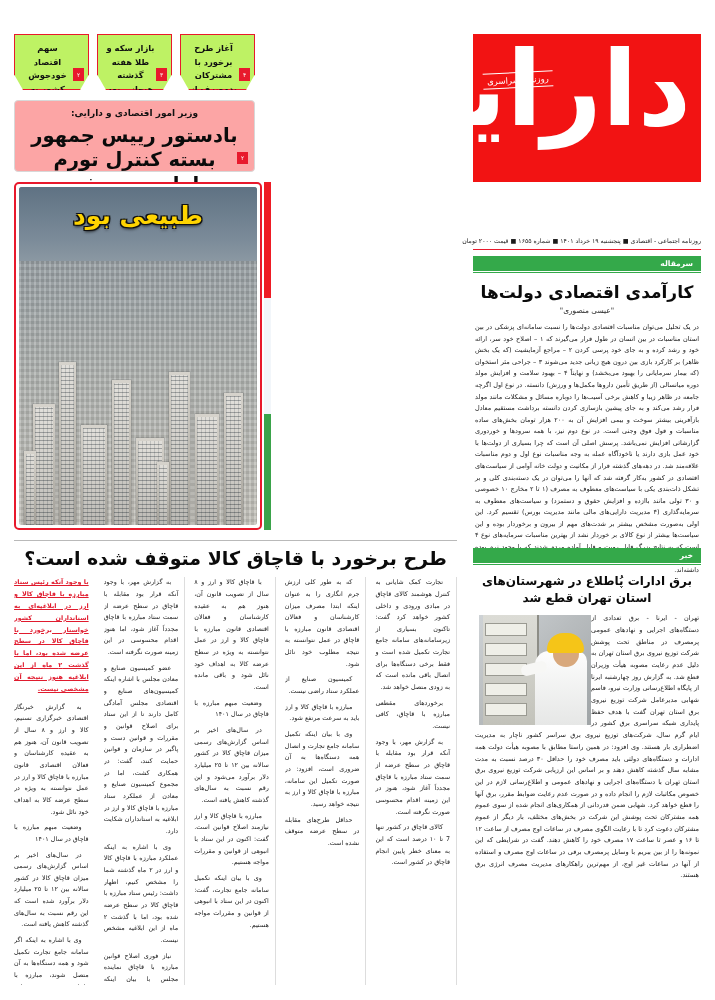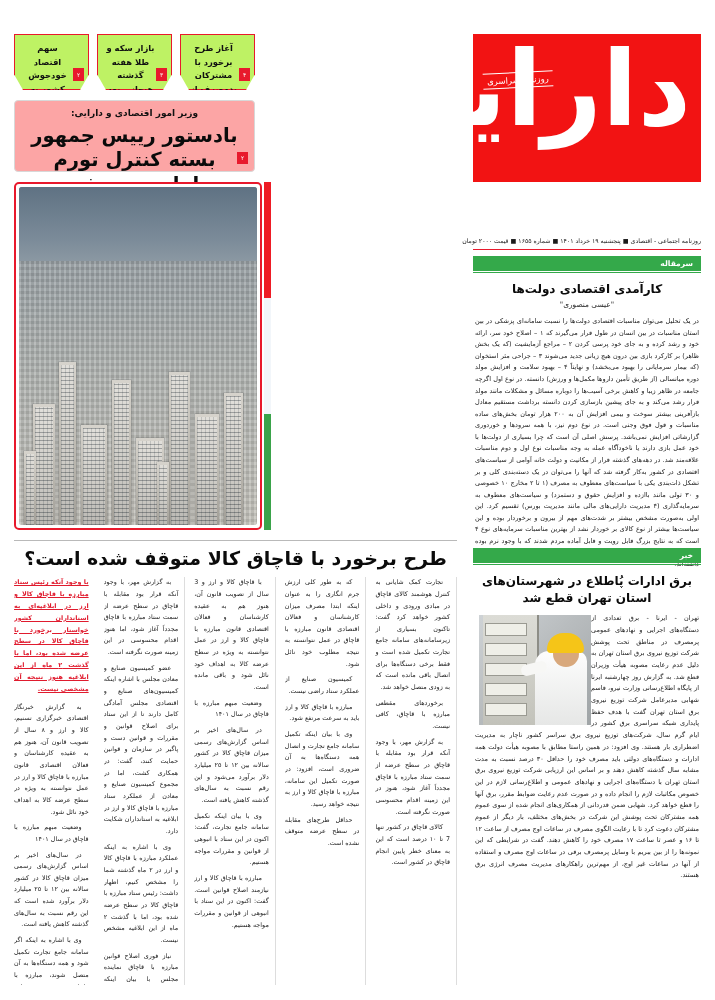--- a/index.html
+++ b/index.html
@@ -222,21 +222,21 @@
     background: #34a94a;
     margin-top: 1px;
   }
 
   .editorial {
     position: absolute;
     top: 256px; right: 14px;
     width: 228px; height: 272px;
   }
   .ed-headline {
-    font-size: 12px;
+    font-size: 17px;
     font-weight: bold;
     text-align: center;
     margin: 9px 0 4px 0;
     color: #0b0b0b;
     letter-spacing: -0.4px;
   }
   .ed-byline {
     font-size: 7.4px;
     text-align: center;
     color: #2b2b2b;
@@ -419,20 +419,21 @@
         <div class="bldg" style="left:26%;bottom:0;width:11%;height:38%;"></div>
         <div class="bldg" style="left:39%;bottom:0;width:8%;height:55%;"></div>
         <div class="bldg" style="left:49%;bottom:0;width:12%;height:33%;"></div>
         <div class="bldg" style="left:63%;bottom:0;width:9%;height:58%;"></div>
         <div class="bldg" style="left:74%;bottom:0;width:10%;height:42%;"></div>
         <div class="bldg" style="left:86%;bottom:0;width:8%;height:50%;"></div>
         <div class="bldg" style="left:2%;bottom:0;width:5%;height:28%;"></div>
         <div class="bldg" style="left:58%;bottom:0;width:5%;height:24%;"></div>
       </div>
       <div class="photo-headline">
+        <div>طبیعی بود</div>
       </div>
     </div>
   </div>
 
   <div class="flagstrip">
     <i class="fr"></i>
     <i class="fw"></i>
     <i class="fg"></i>
   </div>
 
@@ -484,25 +485,25 @@
 
       <div class="lcol">
         <p>که به طور کلی ارزش جرم انگاری را به عنوان اینکه ابتدا مصرف میزان کارشناسان و فعالان اقتصادی قانون مبارزه با قاچاق در عمل نتوانسته به نتیجه مطلوب خود نائل شود.</p>
         <p>کمیسیون صنایع از عملکرد ستاد راضی نیست.</p>
         <p>مبارزه با قاچاق کالا و ارز باید به سرعت مرتفع شود.</p>
         <p>وی با بیان اینکه تکمیل سامانه جامع تجارت و اتصال همه دستگاه‌ها به آن ضروری است، افزود: در صورت تکمیل این سامانه، مبارزه با قاچاق کالا و ارز به نتیجه خواهد رسید.</p>
         <p>حداقل طرح‌های مقابله در سطح عرضه متوقف نشده است.</p>
       </div>
 
       <div class="lcol">
-        <p>با قاچاق کالا و ارز و 3 سال از تصویب قانون آن، هنوز هم به عقیده کارشناسان و فعالان اقتصادی قانون مبارزه با قاچاق کالا و ارز در عمل نتوانسته به ویژه در سطح عرضه کالا به اهداف خود نائل شود و باقی مانده است.</p>
+        <p>با قاچاق کالا و ارز و ۸ سال از تصویب قانون آن، هنوز هم به عقیده کارشناسان و فعالان اقتصادی قانون مبارزه با قاچاق کالا و ارز در عمل نتوانسته به ویژه در سطح عرضه کالا به اهداف خود نائل شود و باقی مانده است.</p>
         <p>وضعیت مبهم مبارزه با قاچاق در سال ۱۴۰۱</p>
         <p>در سال‌های اخیر بر اساس گزارش‌های رسمی میزان قاچاق کالا در کشور سالانه بین ۱۲ تا ۲۵ میلیارد دلار برآورد می‌شود و این رقم نسبت به سال‌های گذشته کاهش یافته است.</p>
+        <p>مبارزه با قاچاق کالا و ارز نیازمند اصلاح قوانین است. گفت: اکنون در این ستاد با انبوهی از قوانین و مقررات مواجه هستیم.</p>
         <p>وی با بیان اینکه تکمیل سامانه جامع تجارت، گفت: اکنون در این ستاد با انبوهی از قوانین و مقررات مواجه هستیم.</p>
-        <p>مبارزه با قاچاق کالا و ارز نیازمند اصلاح قوانین است. گفت: اکنون در این ستاد با انبوهی از قوانین و مقررات مواجه هستیم.</p>
       </div>
 
       <div class="lcol">
         <p>به گزارش مهر، با وجود آنکه قرار بود مقابله با قاچاق در سطح عرضه از سمت ستاد مبارزه با قاچاق مجدداً آغاز شود، اما هنوز اقدام محسوسی در این زمینه صورت نگرفته است.</p>
         <p>عضو کمیسیون صنایع و معادن مجلس با اشاره اینکه کمیسیون‌های صنایع و اقتصادی مجلس آمادگی کامل دارند تا از این ستاد برای اصلاح قوانین و مقررات و قوانین دست و پاگیر در سازمان و قوانین حمایت کنند، گفت: در همکاری کشت، اما در مجموع کمیسیون صنایع و معادن از عملکرد ستاد مبارزه با قاچاق کالا و ارز در ابلاغیه به استانداران شکایت دارد.</p>
         <p>وی با اشاره به اینکه عملکرد مبارزه با قاچاق کالا و ارز در ۲ ماه گذشته شما را مشخص کنیم، اظهار داشت: رئیس ستاد مبارزه با قاچاق کالا در سطح عرضه شده بود، اما با گذشت ۲ ماه از این ابلاغیه مشخص نیست.</p>
         <p>نیاز فوری اصلاح قوانین مبارزه با قاچاق نماینده مجلس با بیان اینکه کمیسیون صنایع و معادن مجلس آماده کمک به ستاد مبارزه با قاچاق کالا و ارز است.</p>
       </div>
 
       <div class="lcol">

